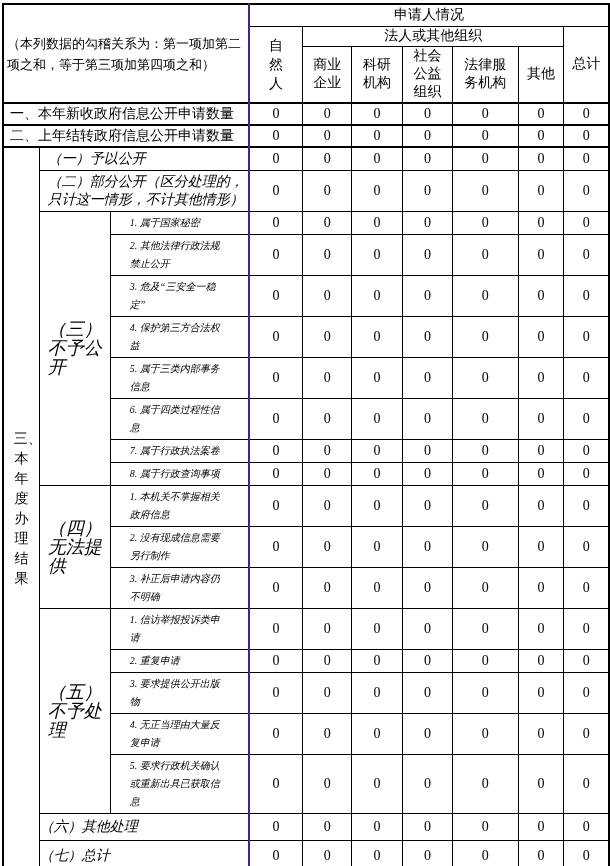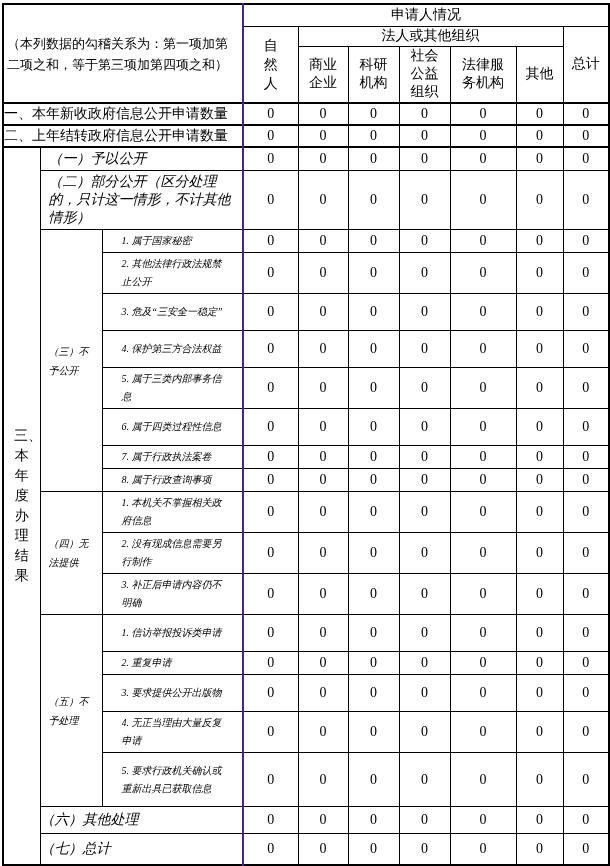--- a/index.html
+++ b/index.html
@@ -14,24 +14,24 @@
   .bl2{border-left:2px solid #4c1d95;}
   
   tr.rhA{height:22px;} tr.rhB{height:20px;} tr.rhC{height:57px;}
   .hc{text-align:center;font-size:14px;line-height:18px;}
   .note{font-size:13px;line-height:21px;padding:0 3px;text-align:left;}
   
   tr.h1{height:22px;} tr.h2{height:37px;} tr.h3{height:54px;}
   tr.h27{height:27px;} tr.h31{height:31px;}
   .val{text-align:center;font-size:14px;font-family:"Liberation Serif",serif;}
   .lbl{font-size:14px;text-align:left;}
-  .l1{padding-left:0;border-radius:9px;}
+  .l1{padding-left:6px;border-radius:9px;}
   .l2{padding:2px 4px 2px 8px;line-height:18px;font-family:Liberation Mono, monospace;}
   .l3{padding:2px 19px;line-height:18px;font-size:10px;}
-  .mid{padding:2px 8px;line-height:19px;font-size:10px;text-align:left;}
+  .mid{padding:2px 8px;line-height:19px;font-size:18px;text-align:left;}
   .k{font-style:italic;}
   .ctr{text-align:left;padding:0;}
   .sec{text-align:center;}
   .vtxt{display:inline-block;width:1.1em;word-break:break-all;line-height:20px;font-size:14px;}
   .wrap{display:inline-block;word-break:break-all;line-height:18px;text-align:center;}
   .w1{width:1.1em;line-height:19px;}
   .w2{width:2.2em;}
   .w3{width:3.3em;}
 </style>
 </head>

